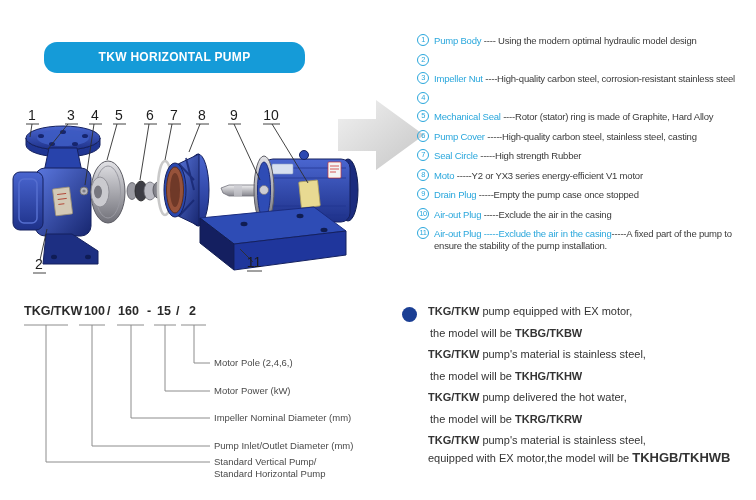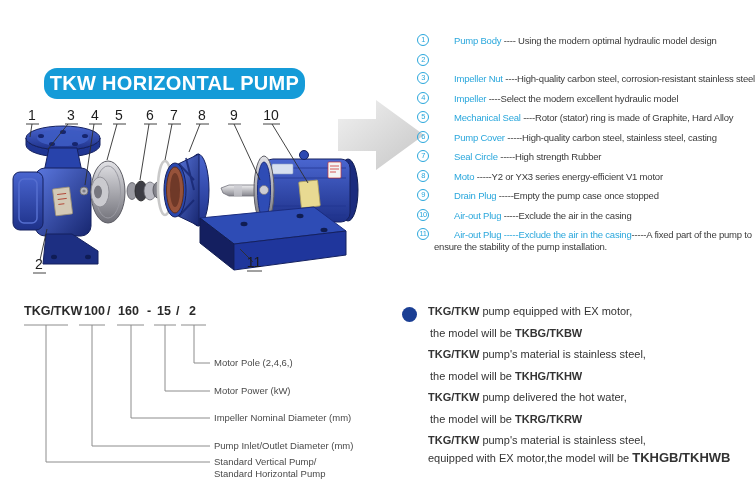--- a/index.html
+++ b/index.html
@@ -5,36 +5,36 @@
   * { margin:0; padding:0; box-sizing:border-box; }
   html,body { width:756px; height:500px; }
   body {
     position:relative; background:#ffffff; overflow:hidden;
     font-family:"Liberation Sans","DejaVu Sans",sans-serif; color:#3a3a3a;
   }
   
   .banner {
     position:absolute; left:44px; top:42px; width:261px; height:31px;
     background:#159bd8; border-radius:13px; color:#fff;
-    font-size:20px; font-weight:bold; letter-spacing:.3px;
-    text-align:center; line-height:31px;margin-top:26px;
+    font-size:12px; font-weight:bold; letter-spacing:.3px;
+    text-align:center; line-height:31px;
   }
   
   svg.diagram { position:absolute; left:8px; top:88px; width:420px; height:205px; }
   
   .parts { position:absolute; left:417px; top:35px; width:338px; }
   .pl-item { display:flex; align-items:flex-start; margin-bottom:7.5px; font-size:9.5px; letter-spacing:-0.2px; line-height:12px; }
   .pl-num {
     flex:none; width:12px; height:12px; margin-right:5px; margin-top:-1px;
     border:1px solid #2aa7dc; border-radius:50%; color:#2aa7dc;
     font-size:7.5px; letter-spacing:-0.5px; display:inline-flex; align-items:center; justify-content:center;
   }
   .pl-text { white-space:nowrap; }
   .pl-text.wrap { white-space:normal; }
-  .pl-blue { color:#2aa7dc;margin-left:20px; }
+  .pl-blue { color:#2aa7dc; }
   .pl-dark { color:#3a3a3a; }
   
   svg.nomenclature { position:absolute; left:18px; top:293px; width:340px; height:200px; }
   
   .variants { position:absolute; left:402px; top:305px; width:352px; display:flex;justify-content:space-between; }
   .bullet { flex:none; width:15px; height:15px; border-radius:50%; background:#1b3f94; margin-top:2px; }
   .vr-lines { flex:1; margin-left:11px; }
   .vr-line { font-size:11px; line-height:13px; margin-bottom:8.5px; color:#333; }
   .vr-line.ind { padding-left:2px; }
   .vr-line.tight { margin-bottom:4px; }
@@ -187,21 +187,20 @@
     </div>
   <div class="pl-item">
       <span class="pl-num">2</span>
     </div>
   <div class="pl-item">
       <span class="pl-num">3</span>
       <span class="pl-text"><span class="pl-blue">Impeller Nut</span><span class="pl-dark"> ----High-quality carbon steel, corrosion-resistant stainless steel</span></span>
     </div>
   <div class="pl-item">
       <span class="pl-num">4</span>
-      <span class="pl-text"><span class="pl-blue">Impeller</span><span class="pl-dark"> ----Select the modern excellent hydraulic model</span></span>
     </div>
   <div class="pl-item">
       <span class="pl-num">5</span>
       <span class="pl-text"><span class="pl-blue">Mechanical Seal</span><span class="pl-dark"> ----Rotor (stator) ring is made of Graphite, Hard Alloy</span></span>
     </div>
   <div class="pl-item">
       <span class="pl-num">6</span>
       <span class="pl-text"><span class="pl-blue">Pump Cover</span><span class="pl-dark"> -----High-quality carbon steel, stainless steel, casting</span></span>
     </div>
   <div class="pl-item">

